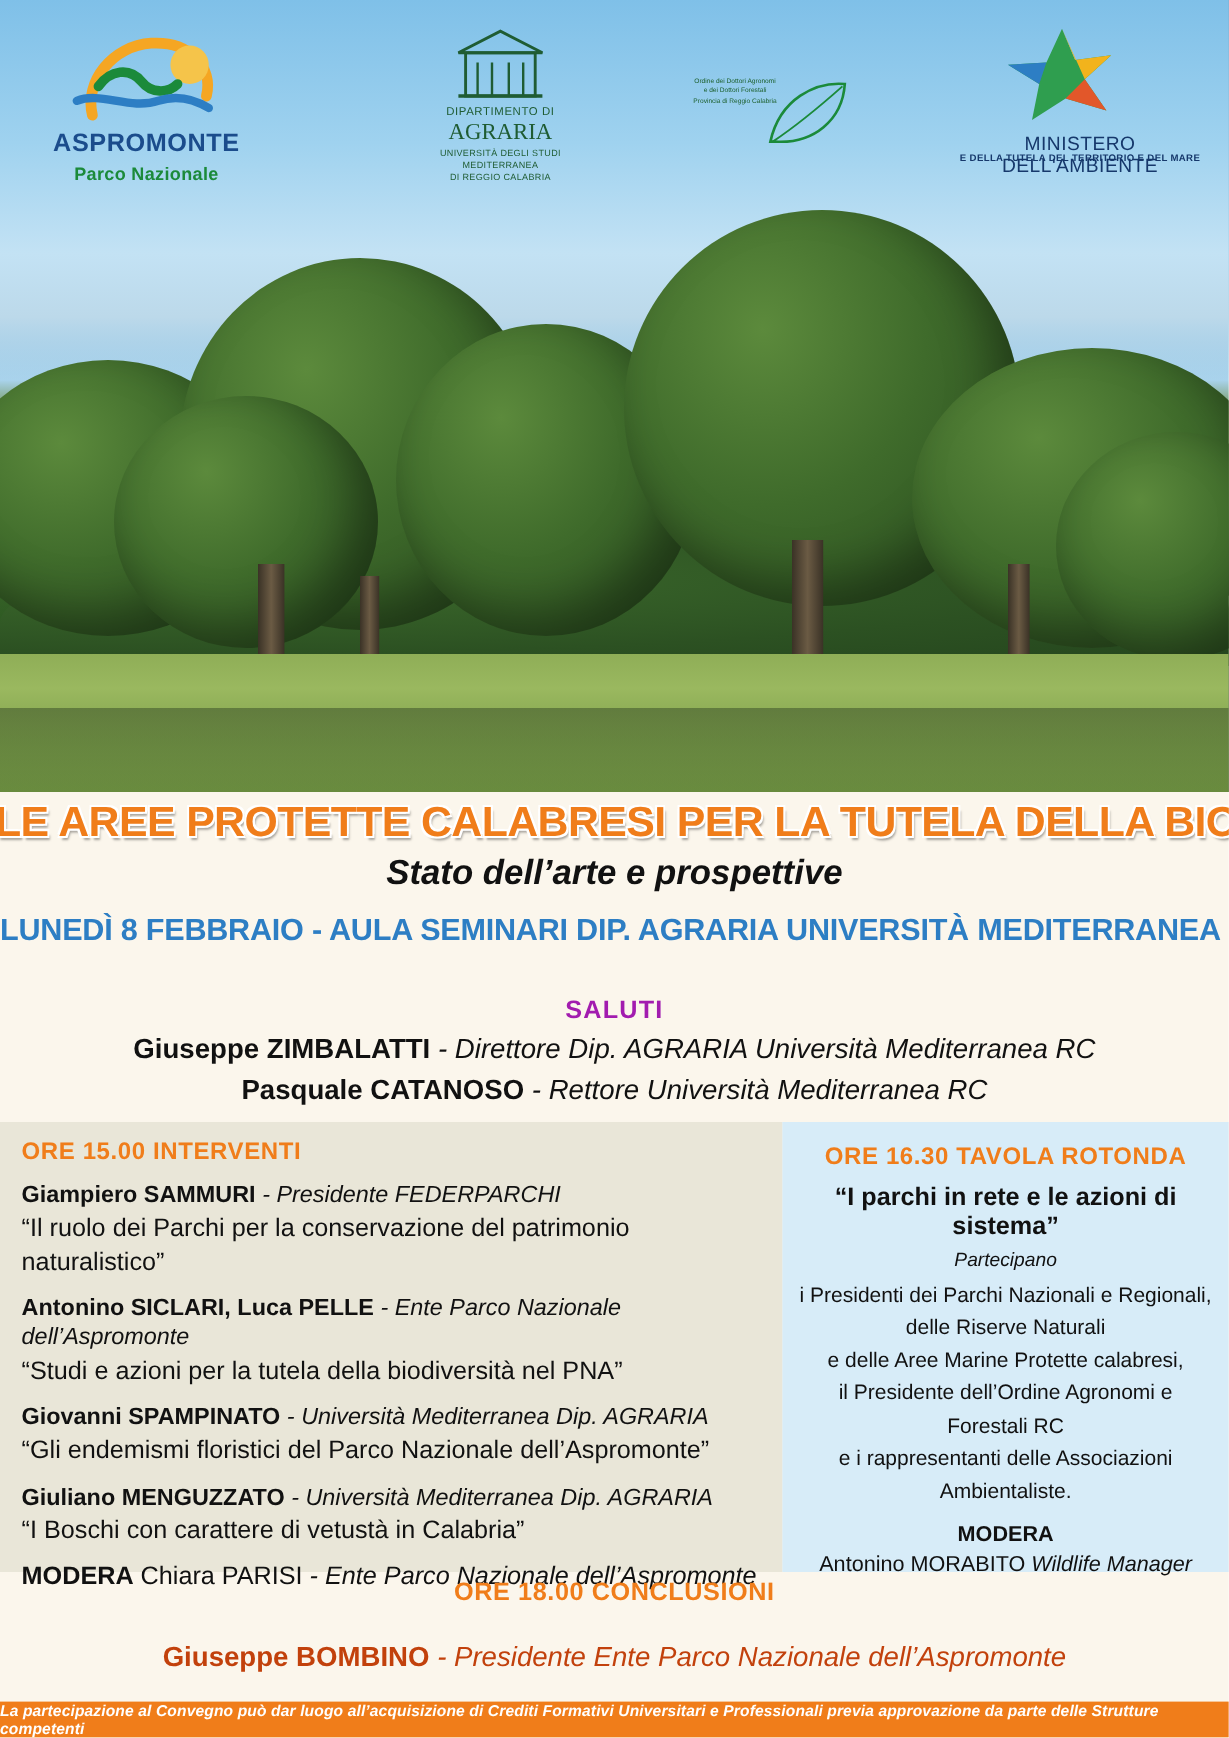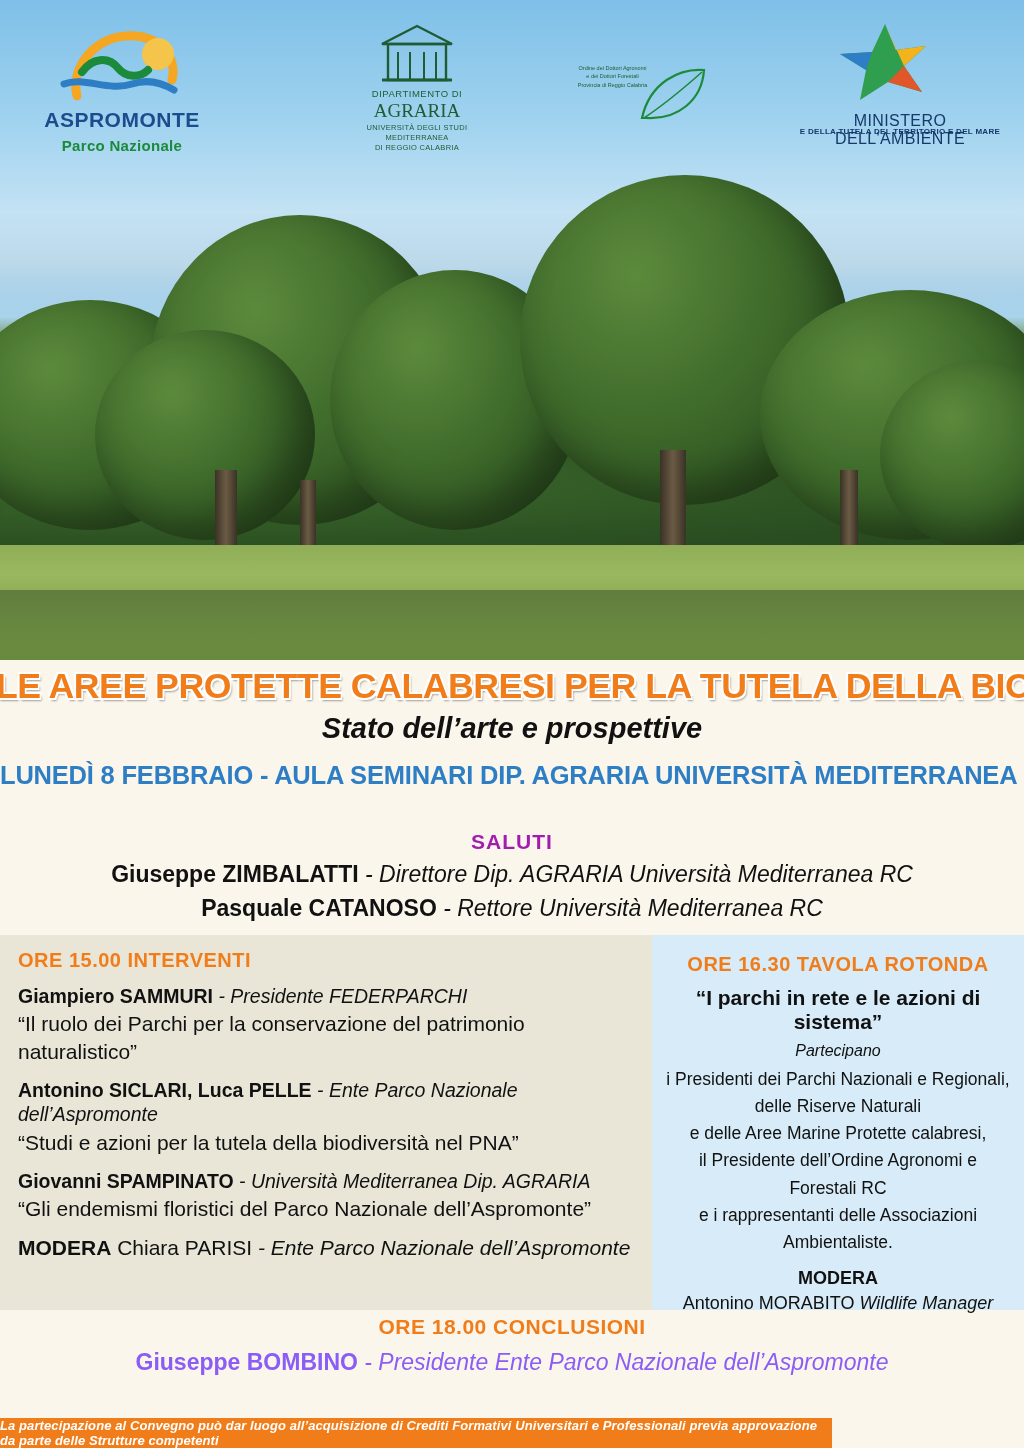--- a/index.html
+++ b/index.html
@@ -138,26 +138,26 @@
   .rt-modera{font-weight:bold;font-size:18px;color:#111;margin-top:12px;}
   .rt-moderator{font-size:18px;color:#111;margin-top:4px;}
   .rt-moderator .mn{font-weight:normal;}
   .rt-moderator .mtitle{font-style:italic;}
 
   
   .concl{
     position:absolute;left:0;top:1315px;width:1024px;text-align:center;
   }
   .concl-head{font-weight:bold;font-size:21px;color:#f07d1a;letter-spacing:.5px;}
-  .concl-line{font-size:23px;color:#8b5cf6;margin-top:10px;font-style:italic;}
+  .concl-line{font-size:23px;color:#c2410c;margin-top:28px;font-style:italic;}
   .concl-line b{font-style:normal;font-weight:bold;}
 
   
   .footer{
-    position:absolute;left:0;bottom:0;width:832px;height:30px;
+    position:absolute;left:0;bottom:0;width:1024px;height:30px;
     background:#f07d1a;
     display:flex;align-items:center;justify-content:center;
   }
   .footer-text{
     color:#ffffff;font-size:13px;font-weight:bold;font-style:italic;letter-spacing:.1px;
   }
 
   
   .logo{position:absolute;}
   .logo-aspromonte{left:22px;top:18px;width:200px;height:140px;}
@@ -285,20 +285,26 @@
         <div class="talk-title">“Studi e azioni per la tutela della biodiversità nel PNA”</div>
       </div>
 
       <div class="talk">
         <div class="speaker">
           <span class="name">Giovanni SPAMPINATO</span><span class="role"> - Università Mediterranea Dip. AGRARIA</span>
         </div>
         <div class="talk-title">“Gli endemismi floristici del Parco Nazionale dell’Aspromonte”</div>
       </div>
 
+      <div class="talk">
+        <div class="speaker">
+          <span class="name">Giuliano MENGUZZATO</span><span class="role"> - Università Mediterranea Dip. AGRARIA</span>
+        </div>
+        <div class="talk-title">“I Boschi con carattere di vetustà in Calabria”</div>
+      </div>
 
       <div class="modera-left">
         <span class="mlabel">MODERA</span><span> Chiara PARISI</span><span class="mrole"> - Ente Parco Nazionale dell’Aspromonte</span>
       </div>
     </div>
 
     <div class="col-right">
       <div class="col-head">ORE 16.30 TAVOLA ROTONDA</div>
       <div class="rt-title">“I parchi in rete e le azioni di sistema”</div>
       <div class="rt-sub">Partecipano</div>

